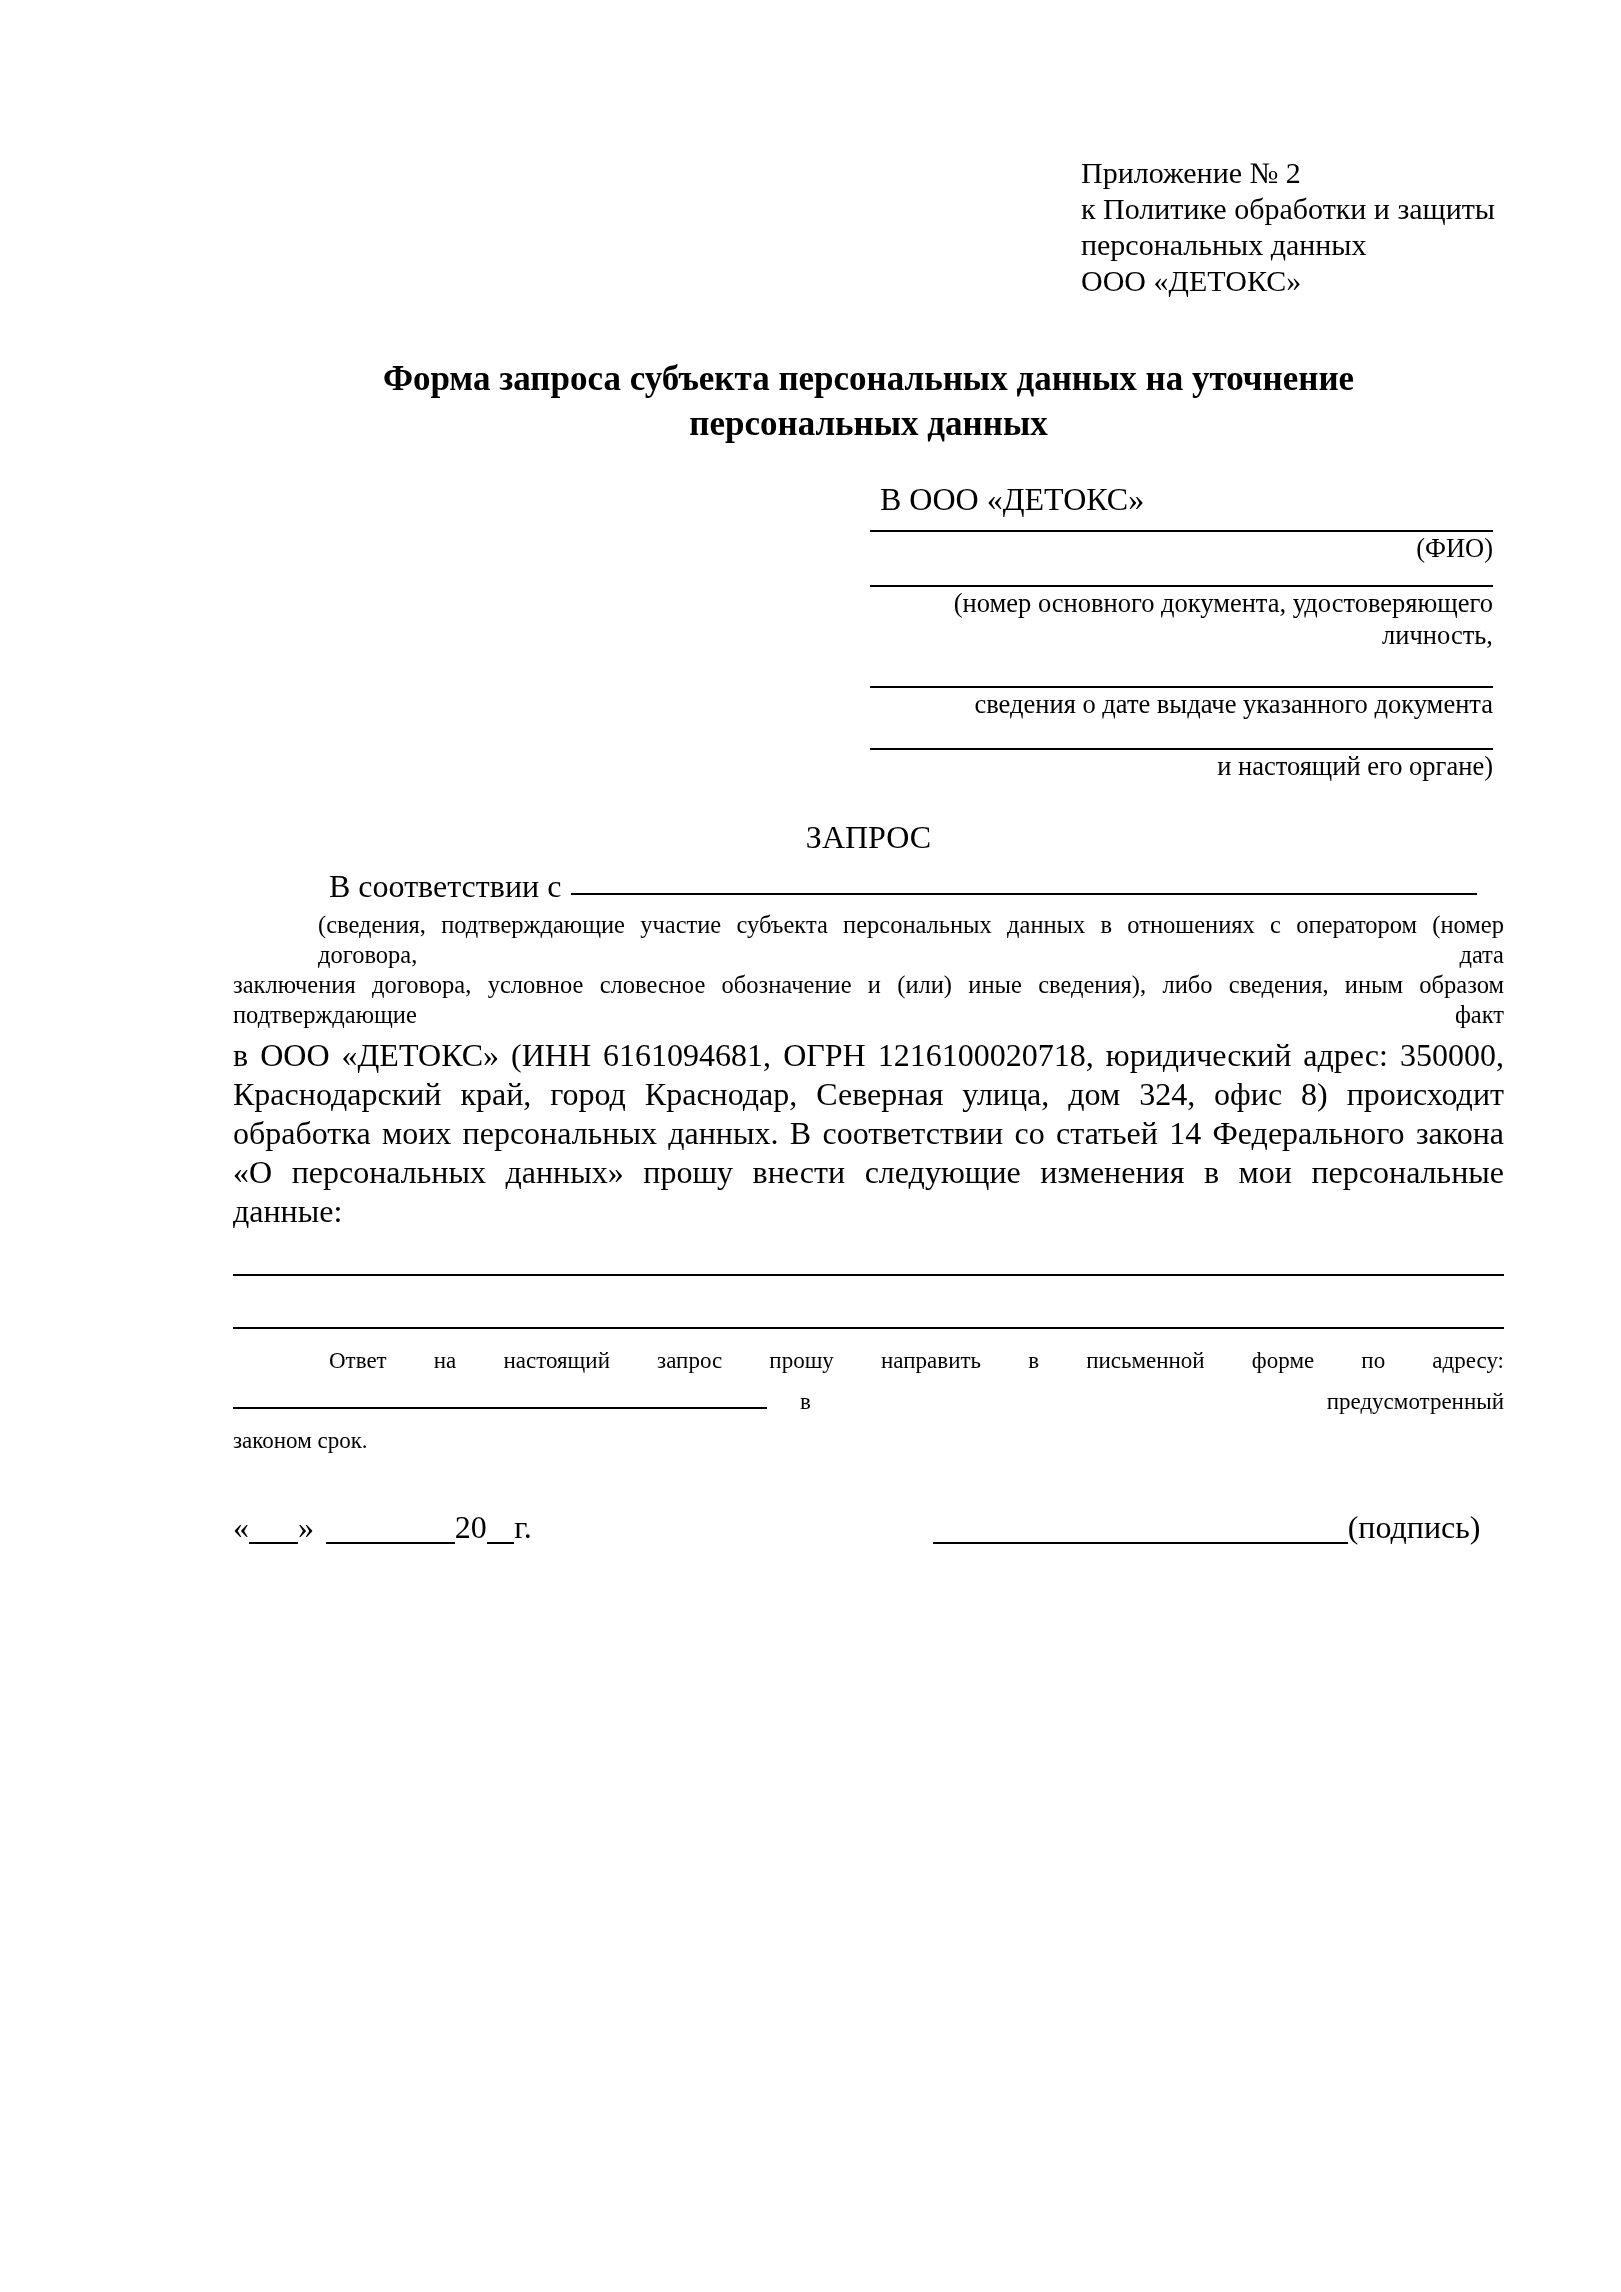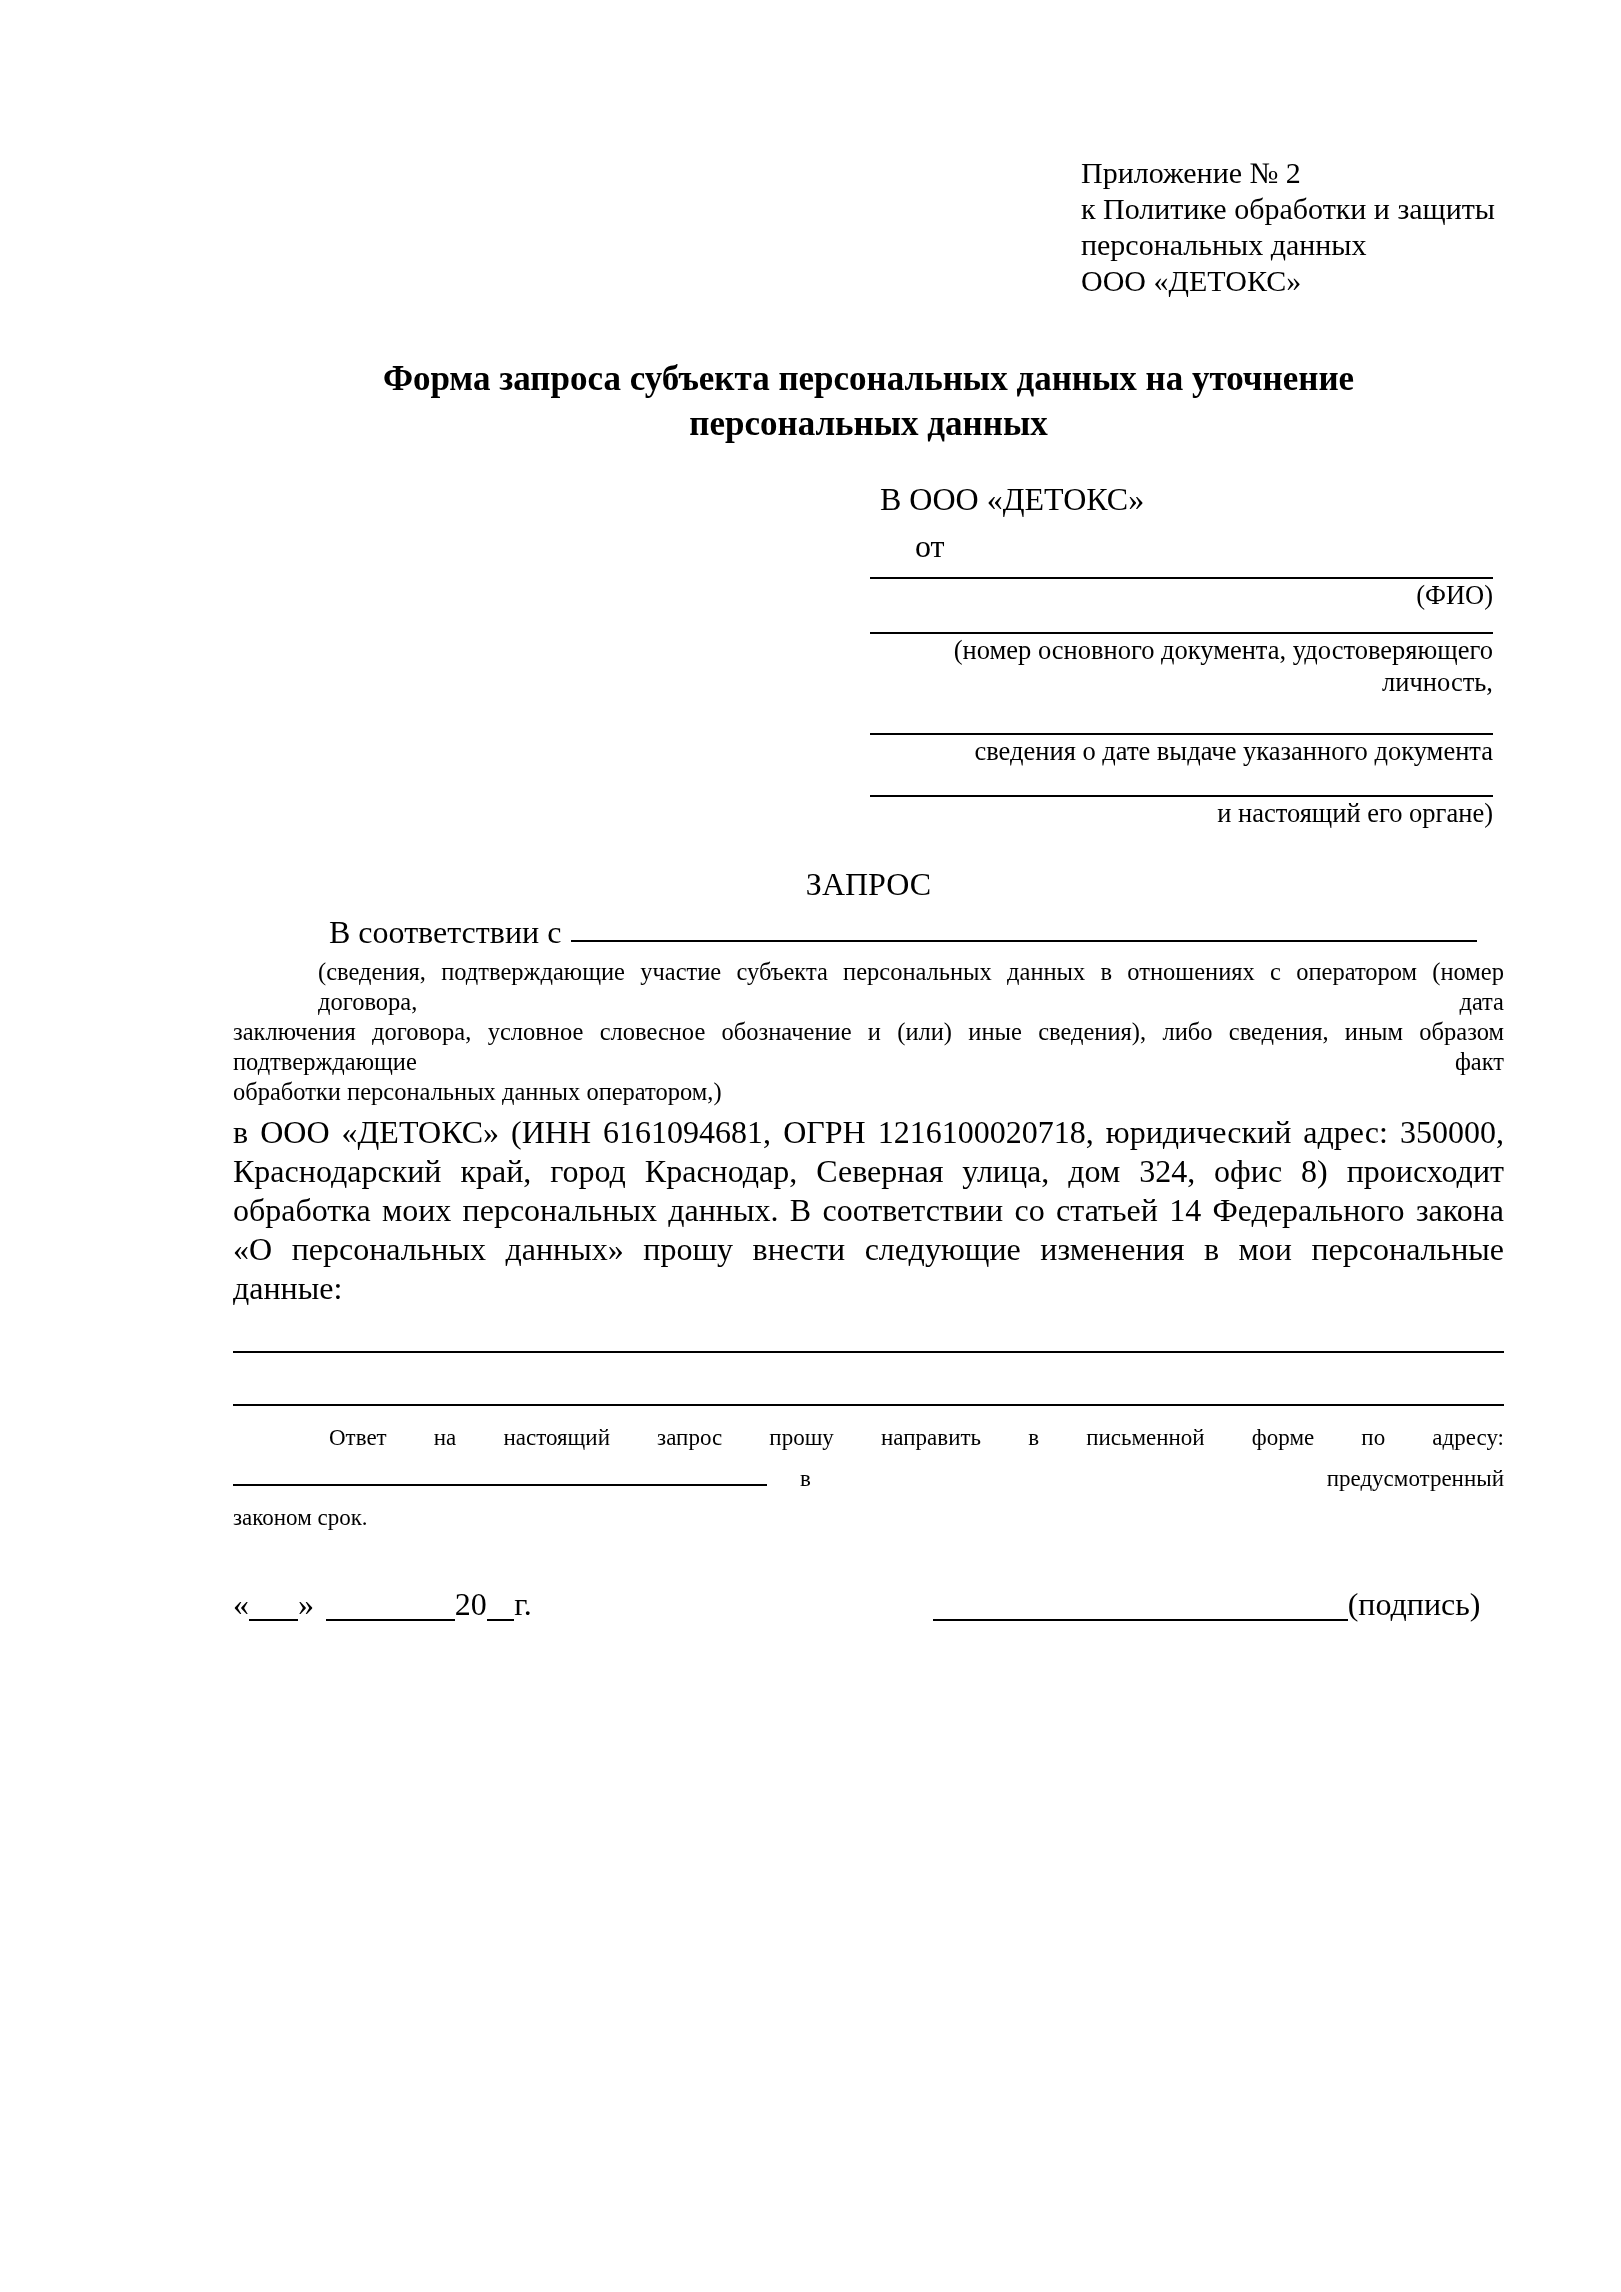--- a/index.html
+++ b/index.html
@@ -111,21 +111,20 @@
       <div>персональных данных</div>
       <div>ООО «ДЕТОКС»</div>
     </div>
 
     <div class="title">
       <div>Форма запроса субъекта персональных данных на уточнение</div>
       <div>персональных данных</div>
     </div>
 
     <div class="addr-to">В ООО «ДЕТОКС»</div>
-    <div class="addr-from">от</div>
 
     <div class="fields">
       <div class="f1">
         <div class="rule"></div>
         <div class="cap">(ФИО)</div>
       </div>
       <div class="f2">
         <div class="rule"></div>
         <div class="cap">(номер основного документа, удостоверяющего личность,</div>
       </div>
@@ -143,21 +142,20 @@
 
     <div class="intro">
       <span class="ind"></span>
       <span>В соответствии с</span>
       <span class="bl"></span>
     </div>
 
     <div class="fn">
       <div class="jl fn1">(сведения, подтверждающие участие субъекта персональных данных в отношениях с оператором (номер договора, дата</div>
       <div class="jl">заключения договора, условное словесное обозначение и (или) иные сведения), либо сведения, иным образом подтверждающие факт</div>
-      <div>обработки персональных данных оператором,)</div>
     </div>
 
     <div class="bodyp">
       <div class="jl">в ООО «ДЕТОКС» (ИНН 6161094681, ОГРН 1216100020718, юридический адрес: 350000,</div>
       <div class="jl">Краснодарский край, город Краснодар, Северная улица, дом 324, офис 8) происходит</div>
       <div class="jl">обработка моих персональных данных. В соответствии со статьей 14 Федерального закона</div>
       <div class="jl">«О персональных данных» прошу внести следующие изменения в мои персональные</div>
       <div>данные:</div>
     </div>
 

